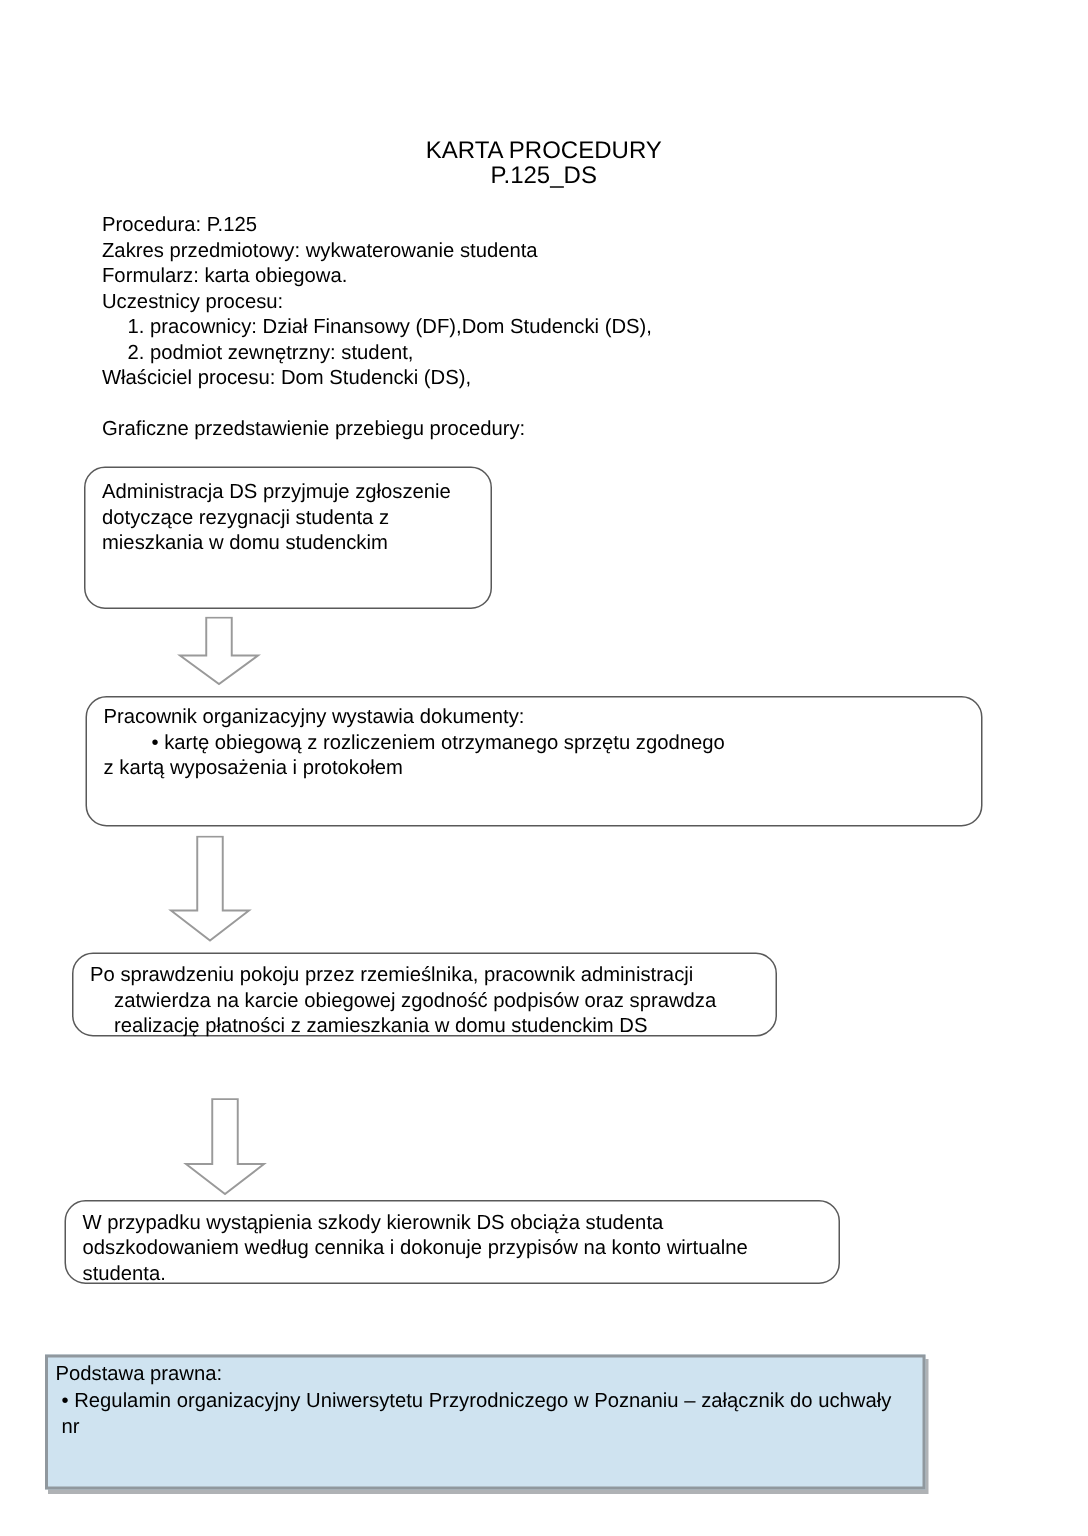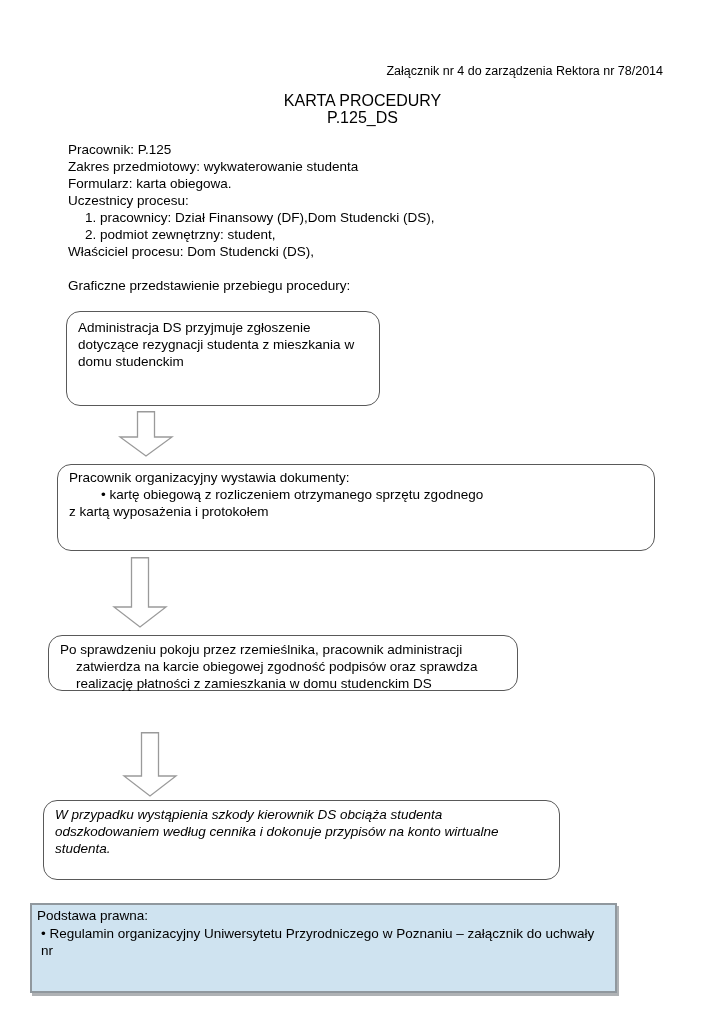--- a/index.html
+++ b/index.html
@@ -46,27 +46,27 @@
     border: 1px solid var(--box_border, #595959);
     border-radius: 14px;
     background: #ffffff;
     font-size: 13.5px;
     line-height: 17px;
     white-space: nowrap;
   }
   .flow-box .bx-inner { padding: 6px 11px 0 11px; }
   .ind-32 { padding-left: 32px; }
   .ind-16 { padding-left: 16px; }
-  .box1 { left: 66px;  top: 311px; width: 314px; height: 95px; }
+  .box1 { left: 56px;  top: 311px; width: 272px; height: 95px; }
   .box1 .bx-inner { padding-top: 7px; white-space: normal; }
   .box2 { left: 57px;  top: 464px; width: 598px; height: 87px; }
   .box2 .bx-inner { padding-top: 4px; }
   .box3 { left: 48px;  top: 635px; width: 470px; height: 56px; }
   .box3 .bx-inner { padding-top: 5px; }
-  .box4 { left: 43px;  top: 800px; width: 517px; height: 80px; font-style: italic; }
+  .box4 { left: 43px;  top: 800px; width: 517px; height: 56px; }
   .box4 .bx-inner { padding-top: 5px; white-space: normal; }
   .arrow { position: absolute; }
   .arrow-1 { left: 117px; top: 411px; }
   .arrow-2 { left: 111px; top: 557px; }
   .arrow-3 { left: 121px; top: 732px; }
   .legal-box {
     position: absolute;
     left: 30px;
     top: 903px;
     width: 587px;
@@ -79,29 +79,28 @@
     line-height: 17.5px;
   }
   .legal-inner { padding: 2px 8px 0 5px; }
   .ind-4 { padding-left: 4px; }
 </style>
 </head>
 <body>
 
 <div class="page">
 
-  <div class="attachment-note">Załącznik nr 4 do zarządzenia Rektora nr 78/2014</div>
 
   <div class="title-block">
     <div>KARTA PROCEDURY</div>
     <div>P.125_DS</div>
   </div>
 
   <div class="info-block">
-    <div class="info-line">Pracownik: P.125</div>
+    <div class="info-line">Procedura: P.125</div>
     <div class="info-line">Zakres przedmiotowy: wykwaterowanie studenta</div>
     <div class="info-line">Formularz: karta obiegowa.</div>
     <div class="info-line">Uczestnicy procesu:</div>
     <div class="info-line ind-17">1. pracownicy: Dział Finansowy (DF),Dom Studencki (DS),</div>
     <div class="info-line ind-17">2. podmiot zewnętrzny: student,</div>
     <div class="info-line">Właściciel procesu: Dom Studencki (DS),</div>
     <div class="gap"></div>
     <div class="info-line">Graficzne przedstawienie przebiegu procedury:</div>
   </div>
 

